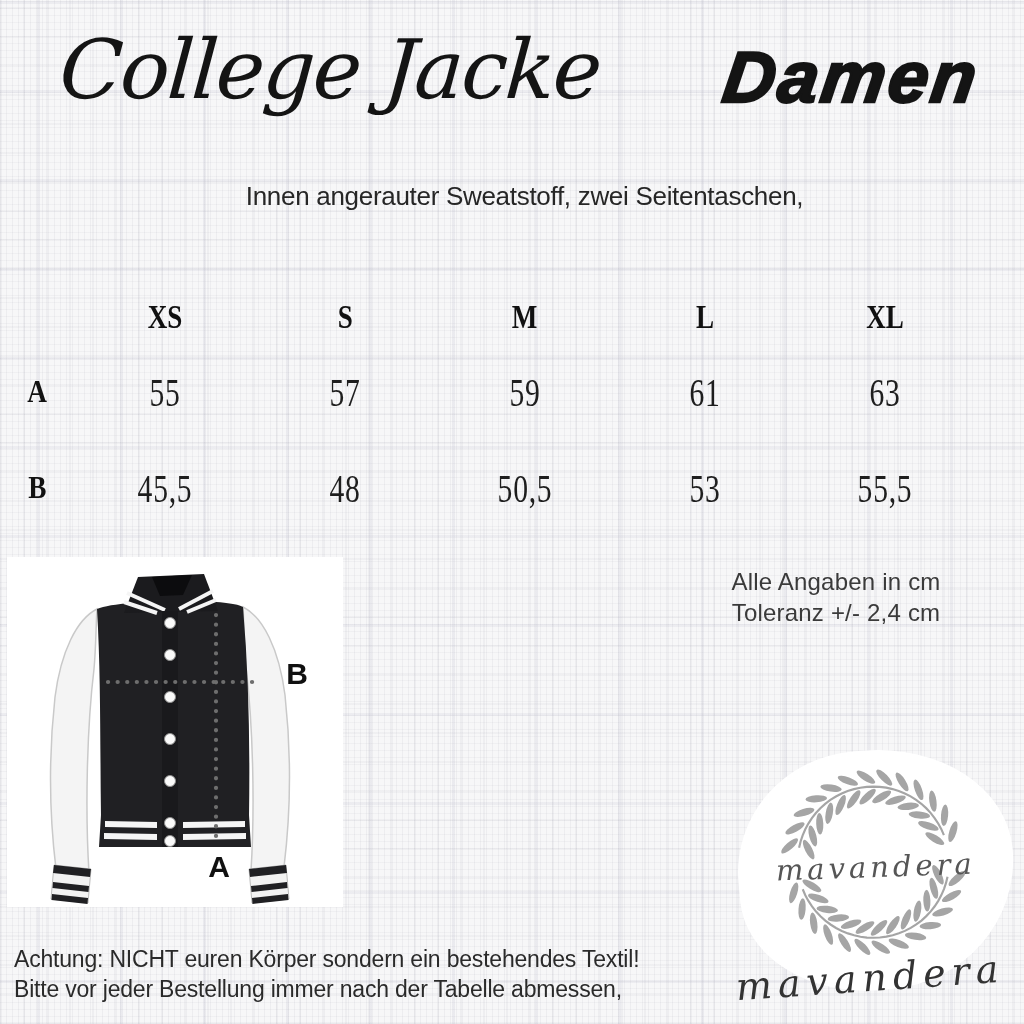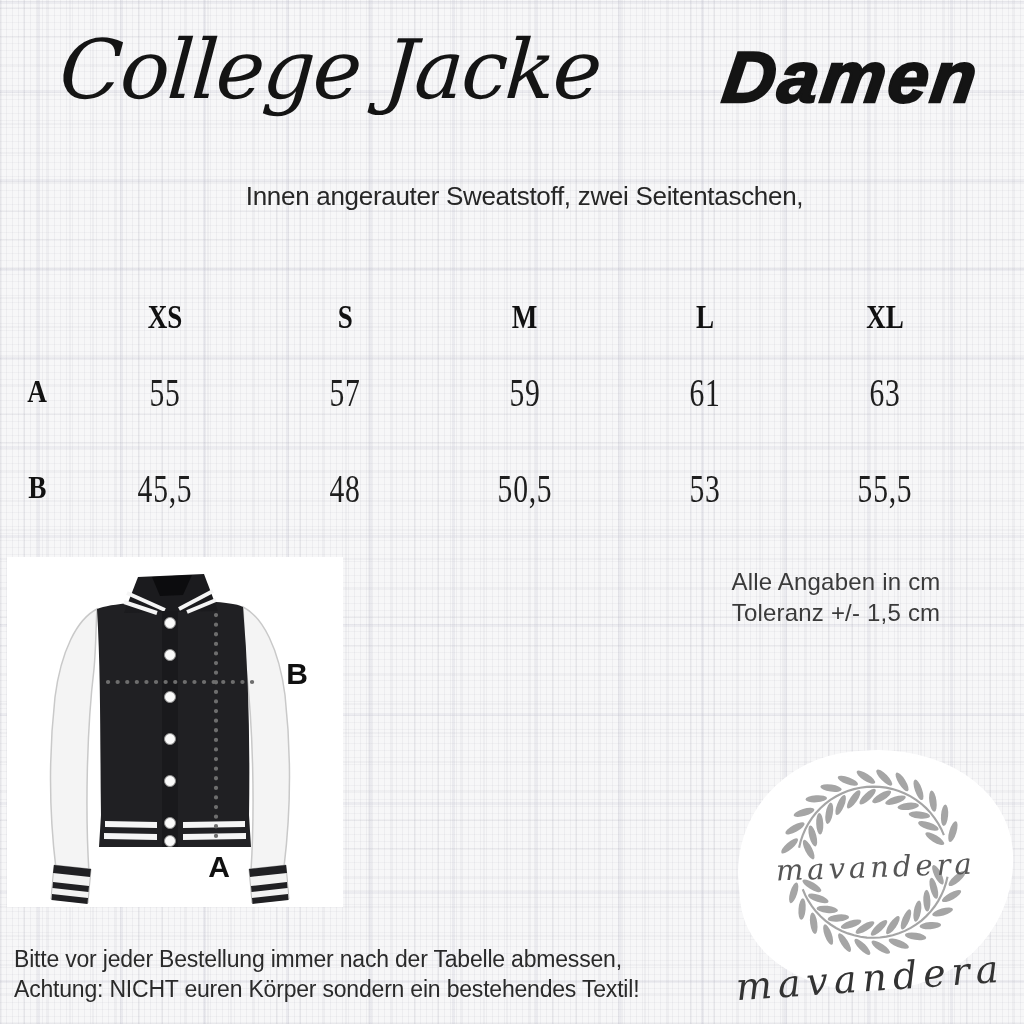--- a/index.html
+++ b/index.html
@@ -159,26 +159,26 @@
       <line x1="209" y1="58" x2="209" y2="288" stroke="#6e6e6e" stroke-width="4.2" stroke-dasharray="0.1 9.5" stroke-linecap="round"></line>
       <line x1="101" y1="125" x2="252" y2="125" stroke="#6e6e6e" stroke-width="4.2" stroke-dasharray="0.1 9.5" stroke-linecap="round"></line>
 
       <text class="jlabel" x="290" y="127" text-anchor="middle">B</text>
       <text class="jlabel" x="212" y="320" text-anchor="middle">A</text>
     </svg>
   </div>
 
   <div class="units">
     <div>Alle Angaben in cm</div>
-    <div>Toleranz +/- 1,5 cm</div>
+    <div>Toleranz +/- 2,4 cm</div>
   </div>
 
   <div class="footer">
+    <div>Achtung: NICHT euren Körper sondern ein bestehendes Textil!</div>
     <div>Bitte vor jeder Bestellung immer nach der Tabelle abmessen,</div>
-    <div>Achtung: NICHT euren Körper sondern ein bestehendes Textil!</div>
   </div>
 
   <div class="logo-blob">
     <svg class="wreath" viewBox="0 0 200 200">
         <path d="M32.7,80.7L34.6,75.0L37.0,69.5L39.9,64.2L43.2,59.1L46.9,54.4L51.0,50.0L55.5,46.0L60.3,42.3L65.4,39.1L70.8,36.4L76.4,34.1L82.1,32.3L88.0,31.0L94.0,30.3L100.0,30.0L106.0,30.3L112.0,31.0L117.9,32.3L123.6,34.1L129.2,36.4L134.6,39.1L139.7,42.3L144.5,46.0L149.0,50.0L153.1,54.4L156.8,59.1L160.1,64.2L163.0,69.5L165.4,75.0L167.3,80.7" fill="none" stroke="#a5a5a5" stroke-width="2"></path>
         <ellipse cx="24.1" cy="78.2" rx="10" ry="3.3" fill="#a5a5a5" transform="rotate(324.0 24.1 78.2)"></ellipse>
         <ellipse cx="41.4" cy="83.2" rx="10" ry="3.3" fill="#a5a5a5" transform="rotate(248.0 41.4 83.2)"></ellipse>
         <ellipse cx="30.5" cy="62.5" rx="10" ry="3.3" fill="#a5a5a5" transform="rotate(336.3 30.5 62.5)"></ellipse>
         <ellipse cx="46.3" cy="71.0" rx="10" ry="3.3" fill="#a5a5a5" transform="rotate(260.3 46.3 71.0)"></ellipse>
         <ellipse cx="40.1" cy="48.5" rx="10" ry="3.3" fill="#a5a5a5" transform="rotate(348.7 40.1 48.5)"></ellipse>

